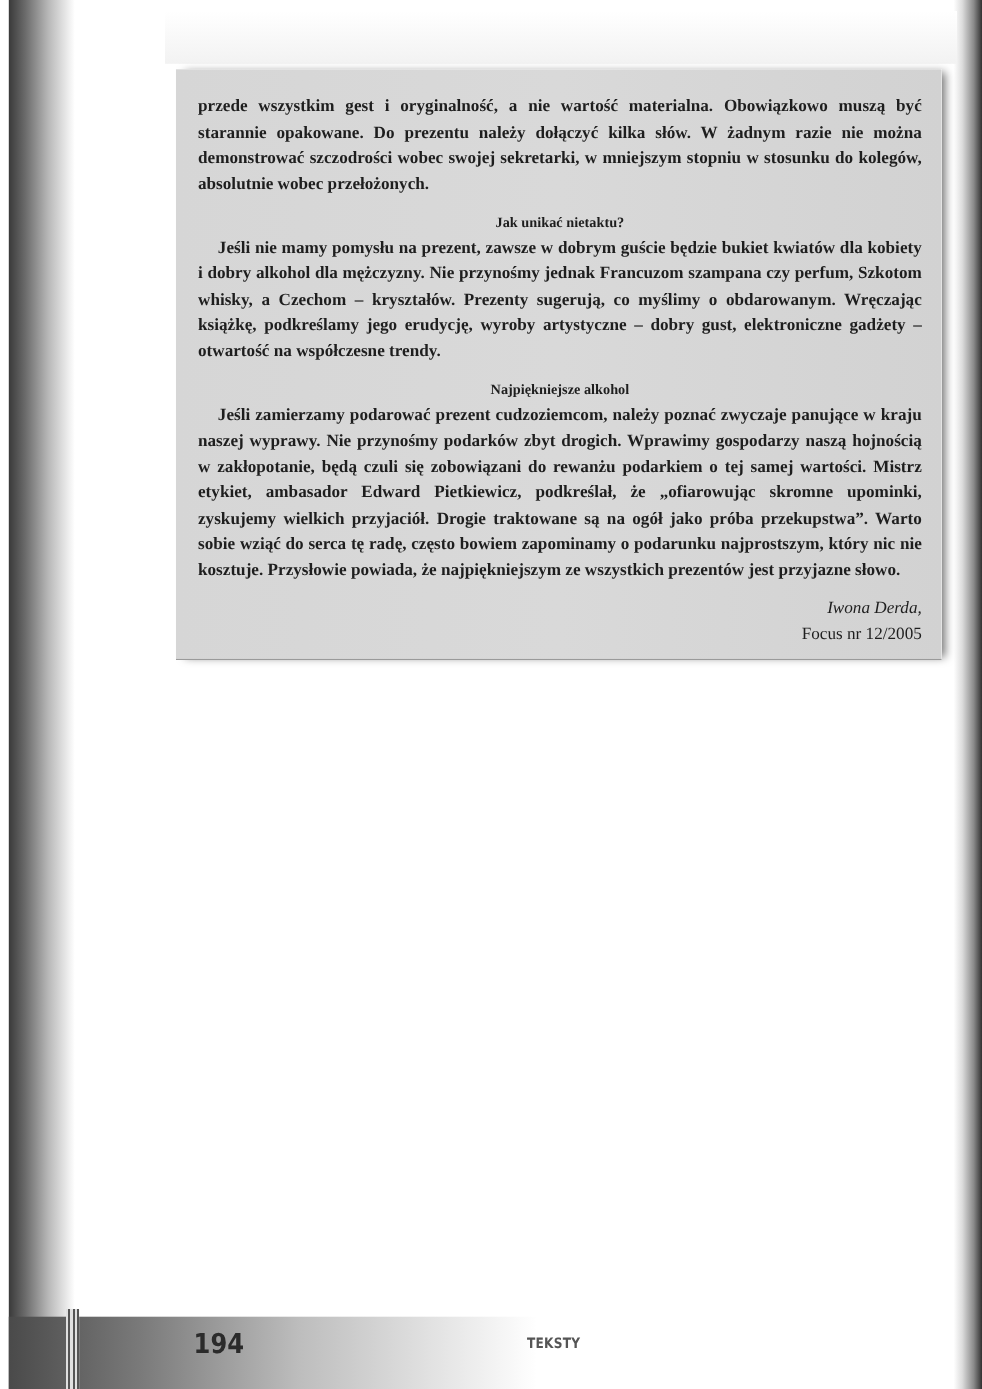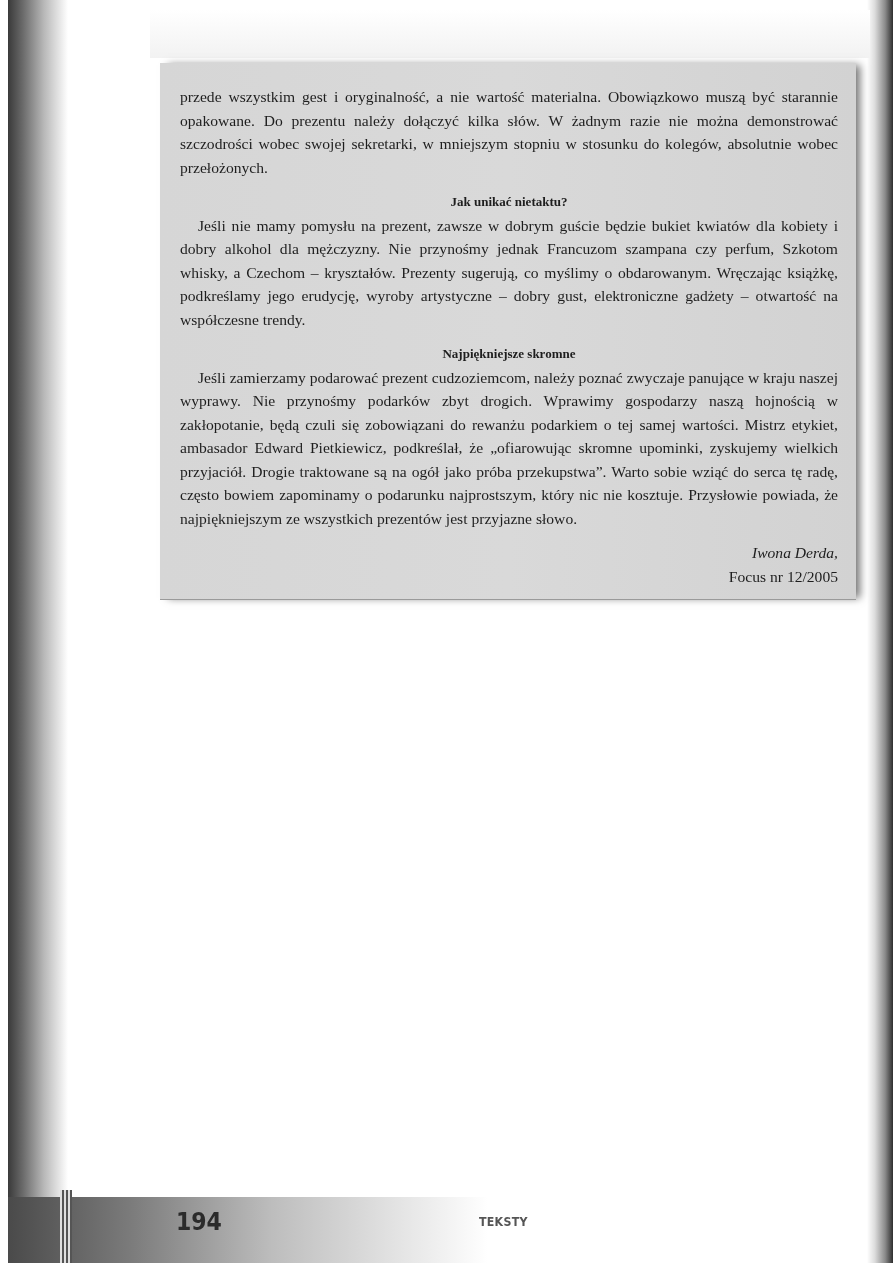--- a/index.html
+++ b/index.html
@@ -25,21 +25,21 @@
     background: linear-gradient(to right, #d6d6d6 0%, #d9d9d9 50%, #d2d2d2 100%);
     box-shadow: 6px 0 8px -2px rgba(0,0,0,0.55);
     border-bottom: 1px solid #9a9a9a;
     box-sizing: border-box;
     padding: 22px 18px 0 20px;
     color: #1e1e1e;
     font-family: "Liberation Serif", "DejaVu Serif", serif;
     font-size: 15.6px;
     line-height: 23.5px;
   }
-  .text-box p { margin: 0; text-align: justify; }
+  .text-box p { margin: 0; text-align: justify; font-weight: bold; }
   .text-box p.indent { text-indent: 18px; }
   .heading {
     text-align: center; font-weight: bold; font-size: 13px;
     margin-top: 11px; margin-bottom: 0; line-height: 23.5px;
   }
   .signature {
     text-align: right; margin-top: 11px; line-height: 23.5px;
   }
   .signature .author { font-style: italic; display: block; }
   .signature .source { display: block; }
@@ -71,21 +71,21 @@
 <div class="spine-left"></div>
 <div class="edge-right"></div>
 <div class="top-strip"></div>
 
 <div class="text-box">
   <p>przede wszystkim gest i oryginalność, a nie wartość materialna. Obowiązkowo muszą być starannie opakowane. Do prezentu należy dołączyć kilka słów. W żadnym razie nie można demonstrować szczodrości wobec swojej sekretarki, w mniejszym stopniu w stosunku do kolegów, absolutnie wobec przełożonych.</p>
 
   <div class="heading">Jak unikać nietaktu?</div>
   <p class="indent">Jeśli nie mamy pomysłu na prezent, zawsze w dobrym guście będzie bukiet kwiatów dla kobiety i dobry alkohol dla mężczyzny. Nie przynośmy jednak Francuzom szampana czy perfum, Szkotom whisky, a Czechom – kryształów. Prezenty sugerują, co myślimy o obdarowanym. Wręczając książkę, podkreślamy jego erudycję, wyroby artystyczne – dobry gust, elektroniczne gadżety – otwartość na współczesne trendy.</p>
 
-  <div class="heading">Najpiękniejsze skromne</div>
+  <div class="heading">Najpiękniejsze alkohol</div>
   <p class="indent">Jeśli zamierzamy podarować prezent cudzoziemcom, należy poznać zwyczaje panujące w kraju naszej wyprawy. Nie przynośmy podarków zbyt drogich. Wprawimy gospodarzy naszą hojnością w zakłopotanie, będą czuli się zobowiązani do rewanżu podarkiem o tej samej wartości. Mistrz etykiet, ambasador Edward Pietkiewicz, podkreślał, że „ofiarowując skromne upominki, zyskujemy wielkich przyjaciół. Drogie traktowane są na ogół jako próba przekupstwa”. Warto sobie wziąć do serca tę radę, często bowiem zapominamy o podarunku najprostszym, który nic nie kosztuje. Przysłowie powiada, że najpiękniejszym ze wszystkich prezentów jest przyjazne słowo.</p>
 
   <div class="signature">
     <span class="author">Iwona Derda,</span>
     <span class="source">Focus nr 12/2005</span>
   </div>
 </div>
 
 <div class="footer-band"></div>
 <div class="footer-lines"></div>

